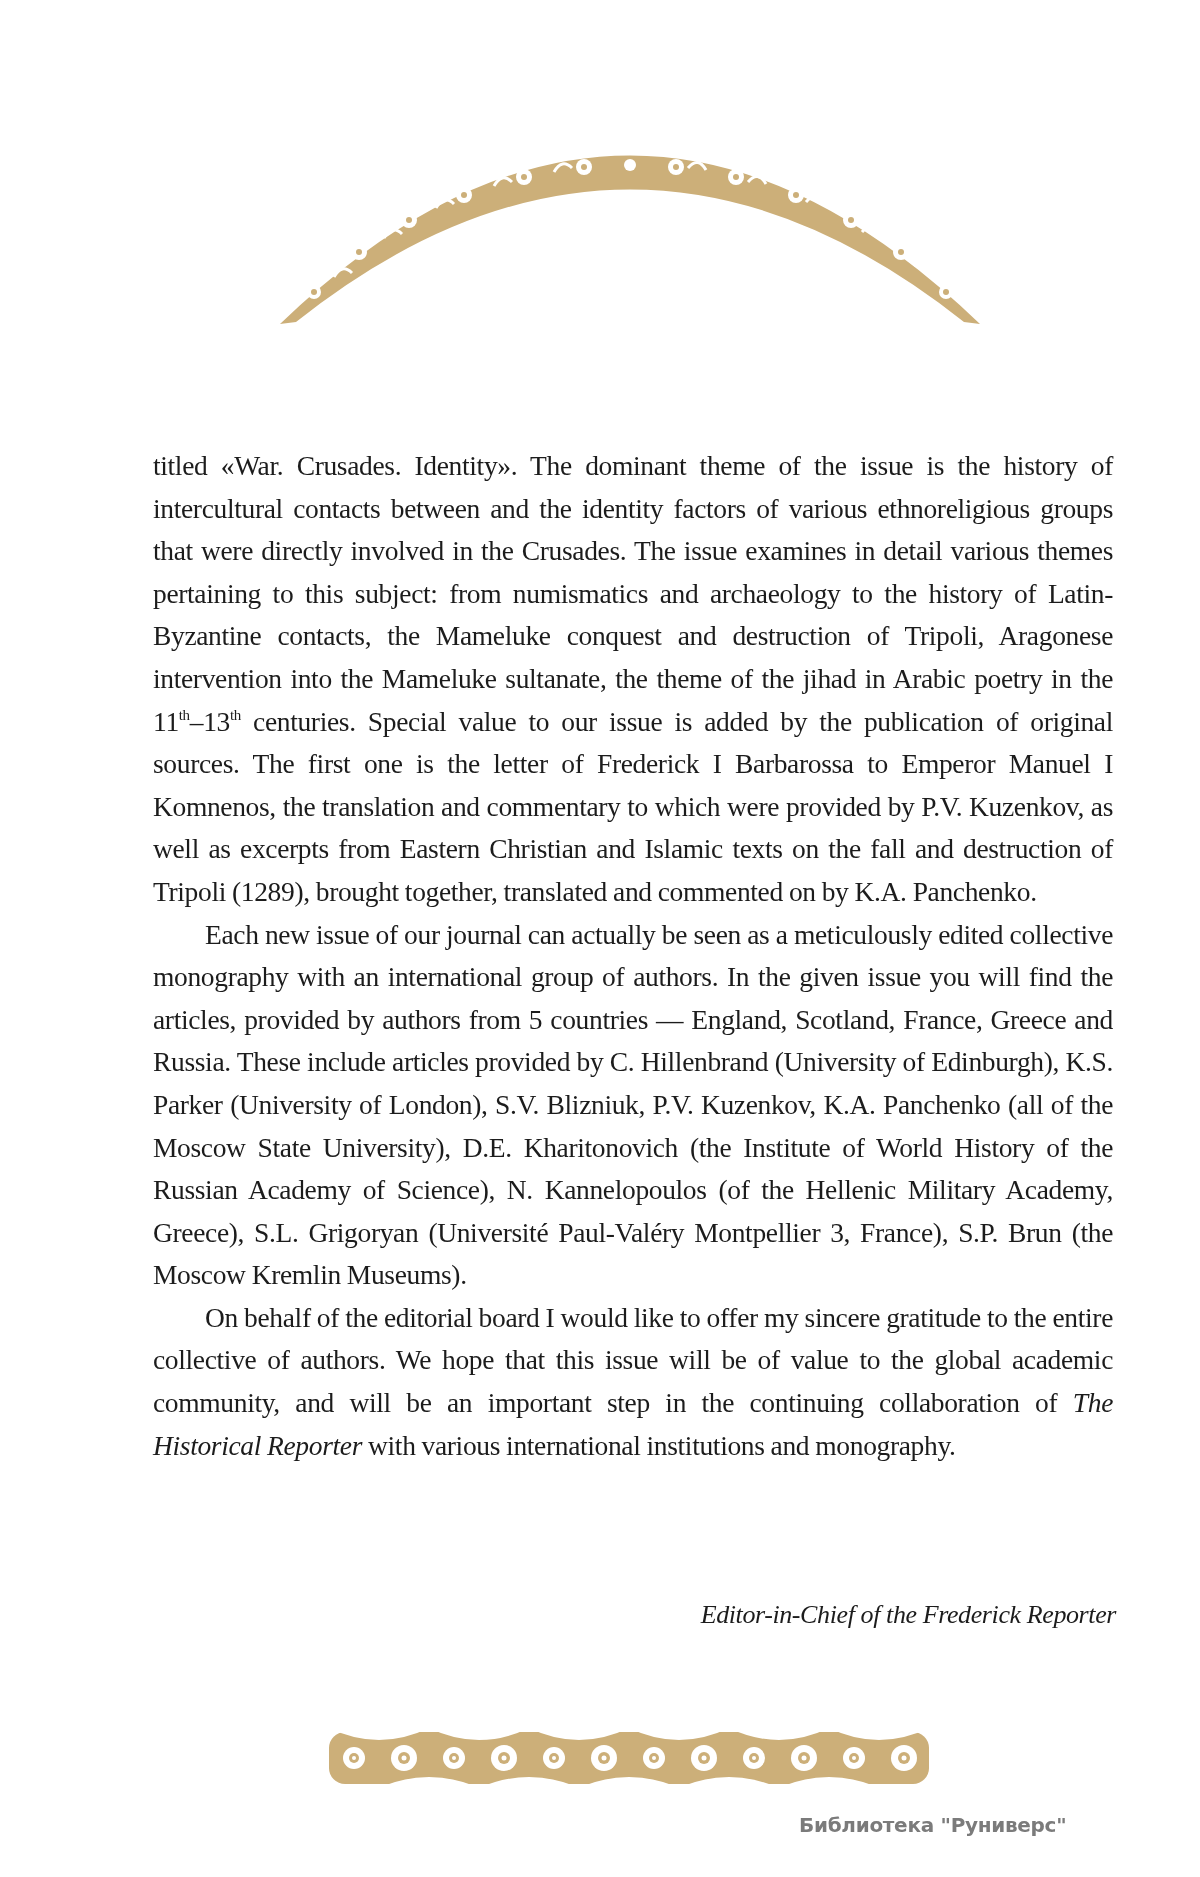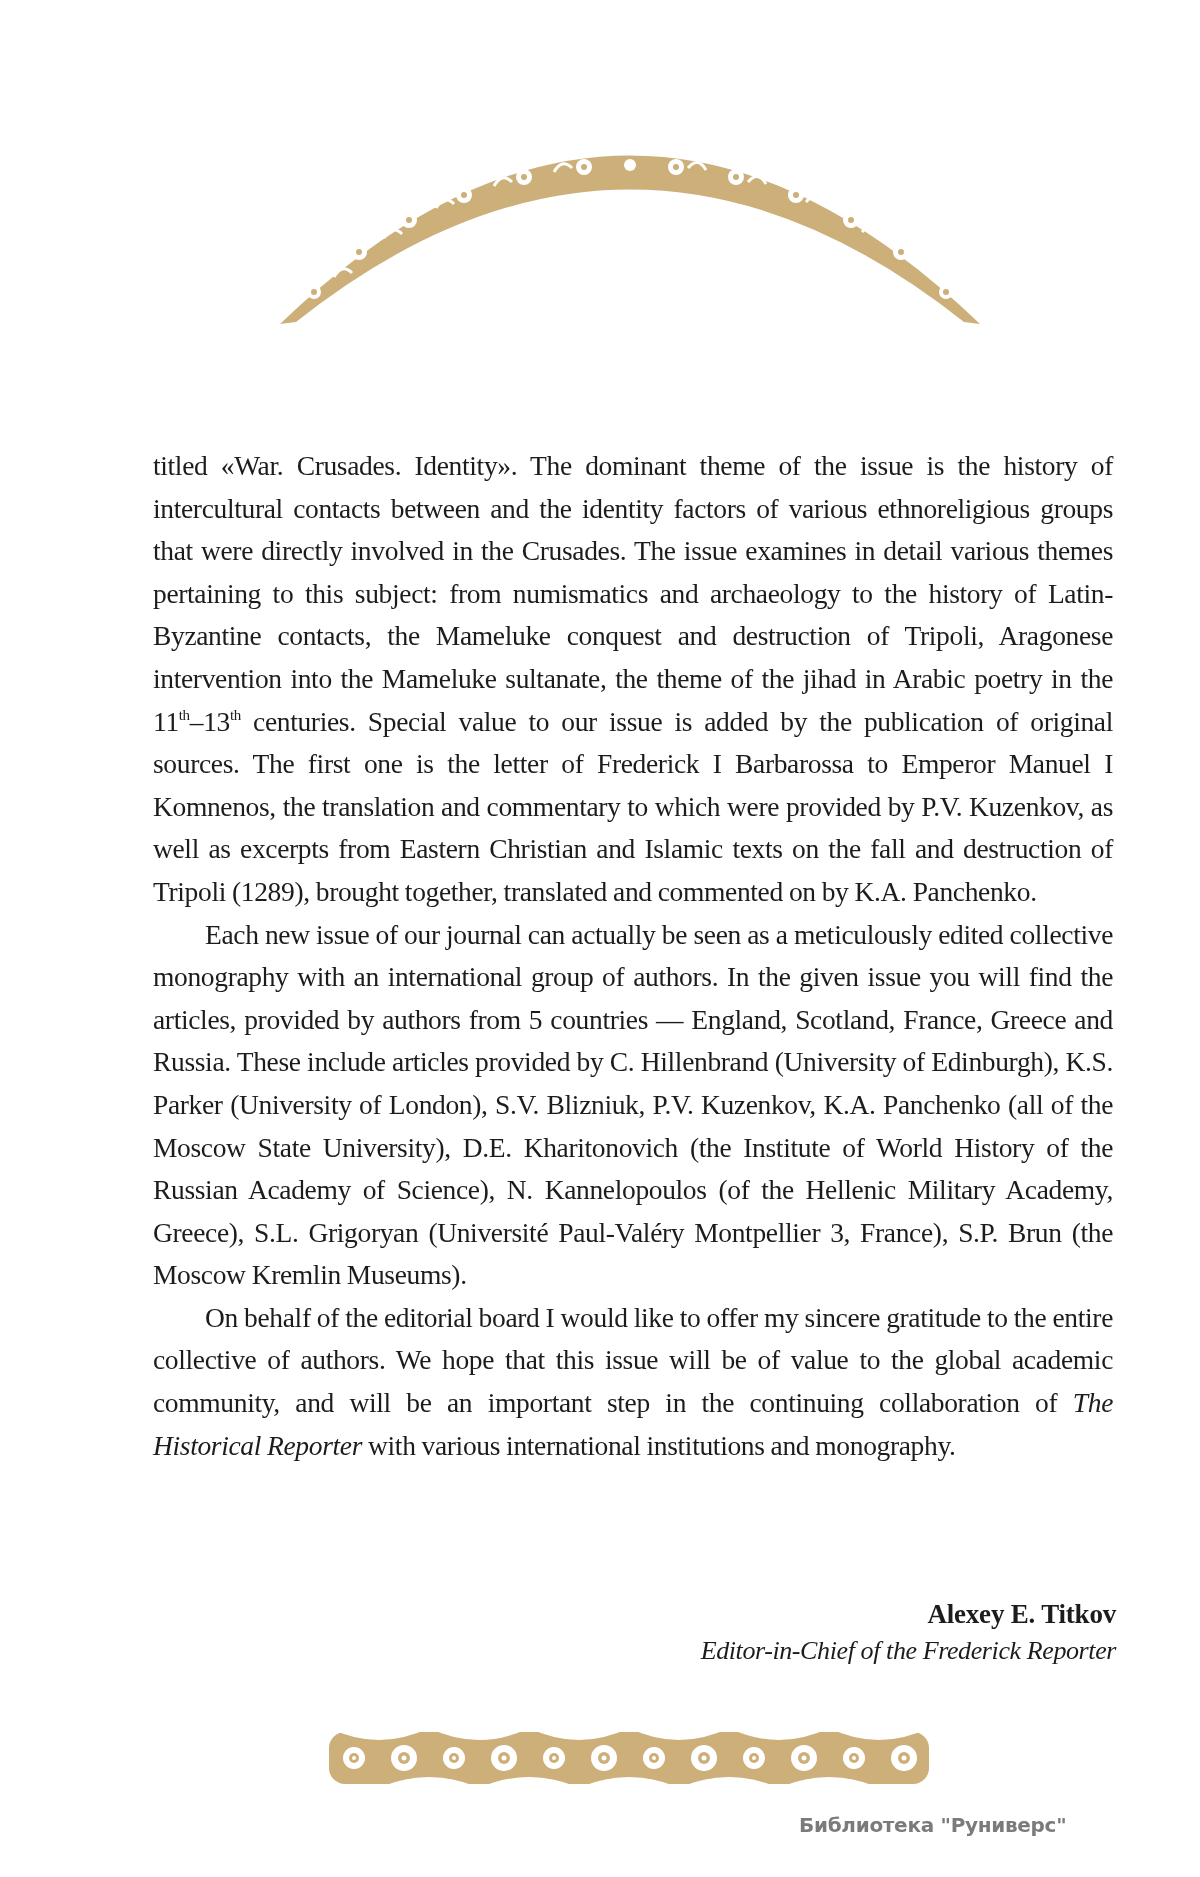--- a/index.html
+++ b/index.html
@@ -78,21 +78,20 @@
     </g>
   </svg>
 
   <div class="text-block">
     <p><span>titled «War. Crusades. Identity». The dominant theme of the issue is the history of intercultural contacts between and the identity factors of various ethnoreligious groups that were directly involved in the Crusades. The issue examines in detail various themes pertaining to this subject: from numismatics and archaeology to the history of Latin-Byzantine contacts, the Mameluke conquest and destruction of Tripoli, Aragonese intervention into the Mameluke sultanate, the theme of the jihad in Arabic poetry in the </span><span>11</span><sup>th</sup><span>–13</span><sup>th</sup><span> centuries. Special value to our issue is added by the publication of original sources. The first one is the letter of Frederick I Barbarossa to Emperor Manuel I Komnenos, the translation and commentary to which were provided by P.V. Kuzenkov, as well as excerpts from Eastern Christian and Islamic texts on the fall and destruction of Tripoli (1289), brought together, translated and commented on by K.A. Panchenko.</span></p>
     <p class="indent"><span>Each new issue of our journal can actually be seen as a meticulously edited collective monography with an international group of authors. In the given issue you will find the articles, provided by authors from 5 countries — England, Scotland, France, Greece and Russia. These include articles provided by C. Hillenbrand (University of Edinburgh), K.S. Parker (University of London), S.V. Blizniuk, P.V. Kuzenkov, K.A. Panchenko (all of the Moscow State University), D.E. Kharitonovich (the Institute of World History of the Russian Academy of Science), N. Kannelopoulos (of the Hellenic Military Academy, Greece), S.L. Grigoryan (Université Paul-Valéry Montpellier 3, France), S.P. Brun (the Moscow Kremlin Museums).</span></p>
     <p class="indent"><span>On behalf of the editorial board I would like to offer my sincere gratitude to the entire collective of authors. We hope that this issue will be of value to the global academic community, and will be an important step in the continuing collaboration of </span><em>The Historical Reporter</em><span> with various international institutions and monography.</span></p>
   </div>
 
   <div class="signature">
-    <div class="sig-name">Alexey E. Titkov</div>
     <div class="sig-title">Editor-in-Chief of the Frederick Reporter</div>
   </div>
 
   <svg class="ornament-bottom" viewBox="0 0 600 60" xmlns="http://www.w3.org/2000/svg">
     <g fill="#CCAF79">
       <rect x="0" y="4" width="600" height="52" rx="16"></rect>
     </g>
     <g fill="#ffffff">
       <circle cx="25" cy="30" r="11"></circle>
         <circle cx="75" cy="30" r="13"></circle>

